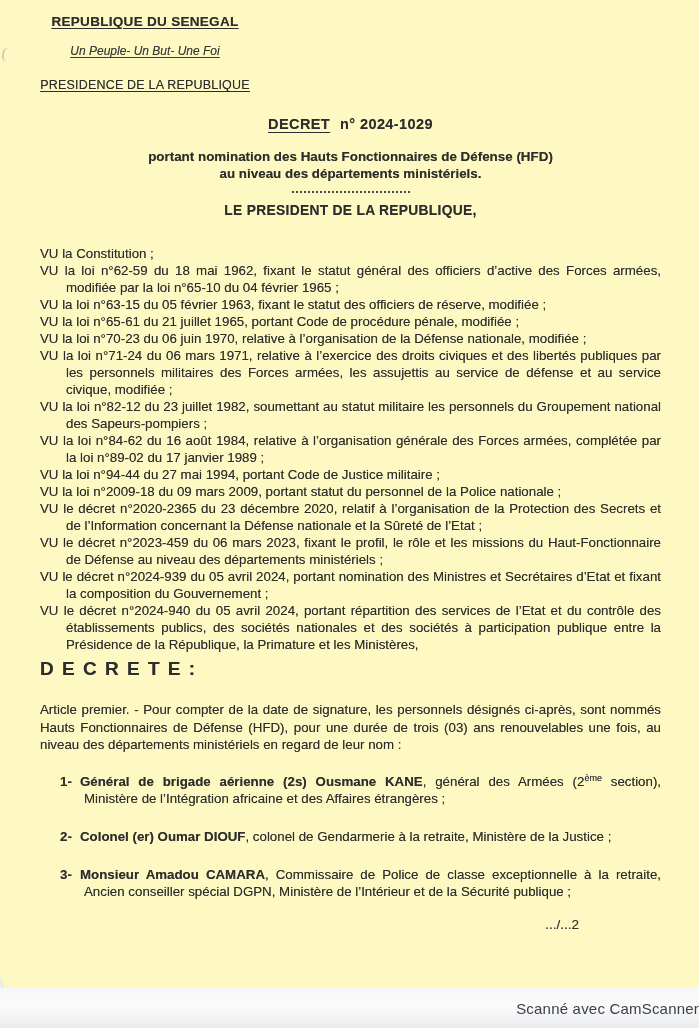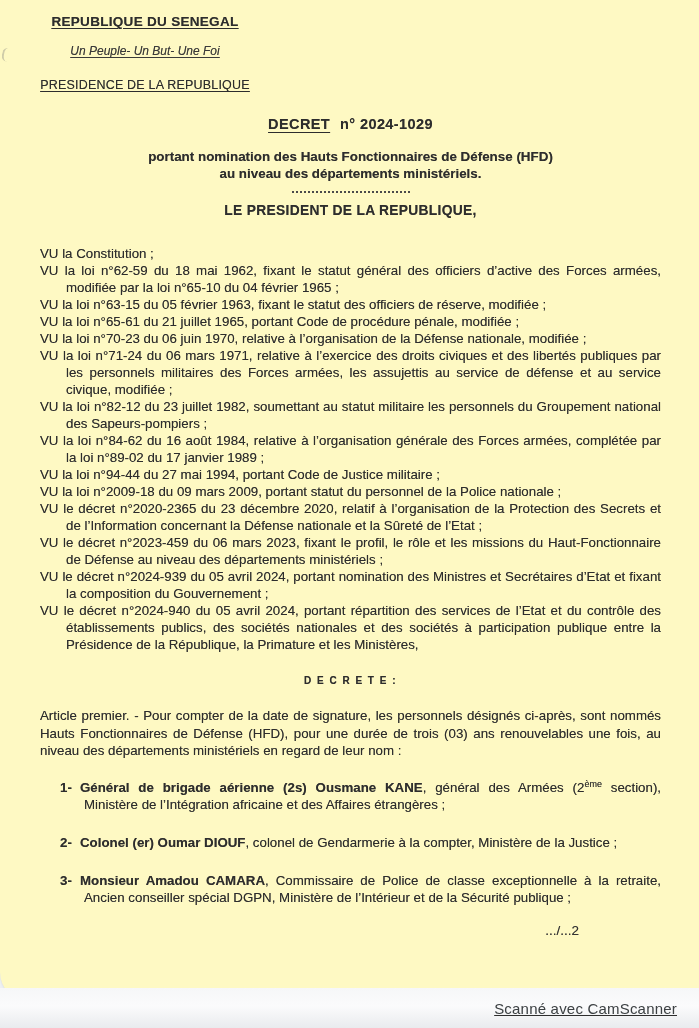--- a/index.html
+++ b/index.html
@@ -44,21 +44,21 @@
   
   .visas{
     list-style:none;margin:27px 0 0 0;padding:0;
     font-size:13.3px;line-height:17px;
   }
   .visas li{
     padding-left:26px;text-indent:-26px;text-align:justify;
   }
   
   .decrete{
-    text-align:center;font-weight:bold;font-size:10px;letter-spacing:1.5px;margin-top:22px;
+    font-weight:bold;font-size:19px;letter-spacing:1.5px;margin-top:5px;
   }
   
   .article{
     margin:21px 0 0 0;font-size:13.3px;line-height:17.6px;text-align:justify;
   }
   .article b{font-weight:normal;margin-top:13px;}
   
   .appointments{
     list-style:none;margin:19px 0 0 0;padding:0 0 0 20px;
     font-size:13.3px;line-height:17.6px;
@@ -70,21 +70,21 @@
   .appointments .name{font-weight:bold;}
   .appointments sup{font-size:9px;line-height:0;}
   .page-marker{
     text-align:right;padding-right:82px;font-size:13.5px;margin-top:-4px;color:#333;
   }
   
   .footer{
     position:absolute;left:0;right:0;bottom:0;height:40px;
     background:linear-gradient(#f6f7f8 0%,#fbfbfc 45%,#e9ebee 100%);
     display:flex;align-items:center;justify-content:flex-end;
-    padding-right:22px;box-sizing:border-box;text-decoration:underline;
+    box-sizing:border-box;
   }
   .footer .scan-label{
     font-size:15px;color:#3c4043;letter-spacing:.2px;
   }
   
   .edge-artifact{
     position:absolute;left:2px;top:48px;width:10px;height:14px;
     border-left:2px solid rgba(120,120,120,.35);border-radius:50%/40%;
     transform:rotate(8deg);
   }
@@ -131,21 +131,21 @@
       <li>VU le décret n°2024-939 du 05 avril 2024, portant nomination des Ministres et Secrétaires d’Etat et fixant la composition du Gouvernement ;</li>
       <li>VU le décret n°2024-940 du 05 avril 2024, portant répartition des services de l’Etat et du contrôle des établissements publics, des sociétés nationales et des sociétés à participation publique entre la Présidence de la République, la Primature et les Ministères,</li>
     </ul>
 
     <div class="decrete">D E C R E T E :</div>
 
     <p class="article"><b>Article premier. - Pour compter de la date de signature</b><span>, les personnels désignés ci-après, sont nommés Hauts Fonctionnaires de Défense (HFD), pour une durée de trois (03) ans renouvelables une fois, au niveau des départements ministériels en regard de leur nom :</span></p>
 
     <ol class="appointments">
       <li><span class="num">1-</span><span class="name">Général de brigade aérienne (2s) Ousmane KANE</span><span>, général des Armées (2</span><sup>ème</sup><span> section), Ministère de l’Intégration africaine et des Affaires étrangères ;</span></li>
-      <li><span class="num">2-</span><span class="name">Colonel (er) Oumar DIOUF</span><span>, colonel de Gendarmerie à la compter, Ministère de la Justice ;</span><sup></sup><span></span></li>
+      <li><span class="num">2-</span><span class="name">Colonel (er) Oumar DIOUF</span><span>, colonel de Gendarmerie à la retraite, Ministère de la Justice ;</span><sup></sup><span></span></li>
       <li><span class="num">3-</span><span class="name">Monsieur Amadou CAMARA</span><span>, Commissaire de Police de classe exceptionnelle à la retraite, Ancien conseiller spécial DGPN, Ministère de l’Intérieur et de la Sécurité publique ;</span><sup></sup><span></span></li>
     </ol>
 
     <div class="page-marker">.../...2</div>
   </div>
 
   <div class="footer">
     <span class="scan-label">Scanné avec CamScanner</span>
   </div>
 </div>

